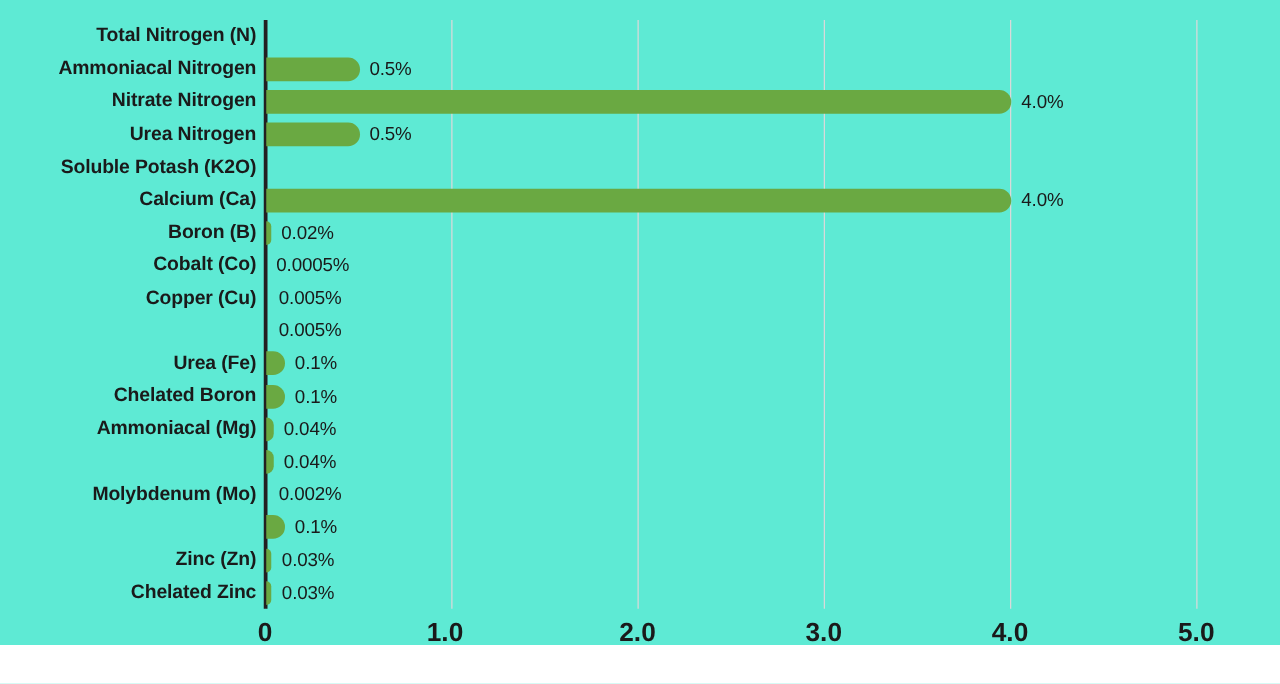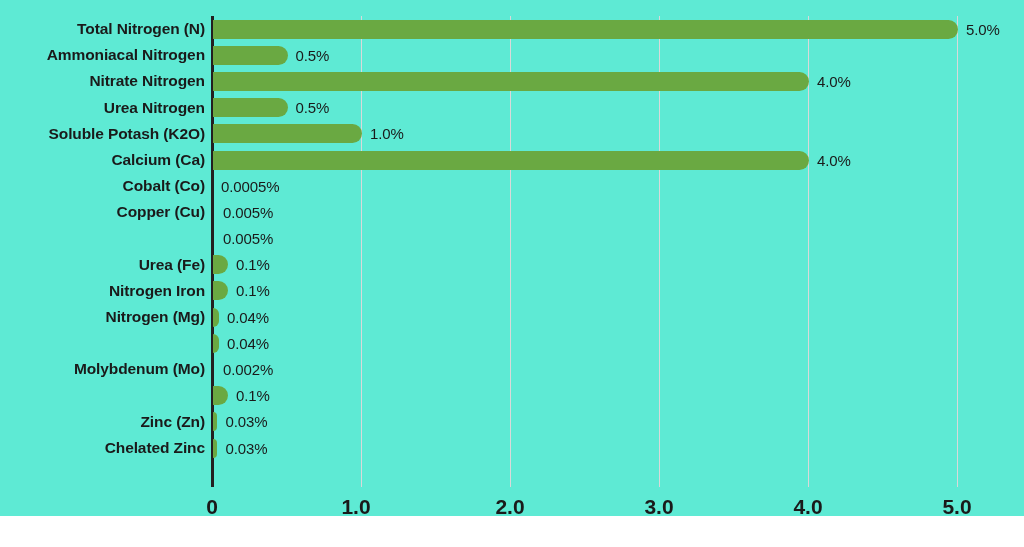--- a/index.html
+++ b/index.html
@@ -121,24 +121,20 @@
     <div class="gridline" style="left:510px"></div>
     <div class="gridline" style="left:659px"></div>
     <div class="gridline" style="left:808px"></div>
     <div class="gridline" style="left:957px"></div>
     <div class="axis-line"></div>
   </div>
 
   <div class="rows" id="rows">
       <div class="row">
         <div class="cat-label">Total Nitrogen (N)</div>
-        <div class="bar-wrap">
-          <div class="bar" style="width: 745px; background: rgb(106, 169, 66);"></div>
-          <div class="val-label">5.0%</div>
-        </div>
       </div>
       <div class="row">
         <div class="cat-label">Ammoniacal Nitrogen</div>
         <div class="bar-wrap">
           <div class="bar" style="width: 74.5px; background: rgb(106, 169, 66);"></div>
           <div class="val-label">0.5%</div>
         </div>
       </div>
       <div class="row">
         <div class="cat-label">Nitrate Nitrogen</div>
@@ -149,33 +145,36 @@
       </div>
       <div class="row">
         <div class="cat-label">Urea Nitrogen</div>
         <div class="bar-wrap">
           <div class="bar" style="width: 74.5px; background: rgb(106, 169, 66);"></div>
           <div class="val-label">0.5%</div>
         </div>
       </div>
       <div class="row">
         <div class="cat-label">Soluble Potash (K2O)</div>
-        <div class="bar-wrap">
-          <div class="bar" style="width: 149px; background: rgb(106, 169, 66);"></div>
-          <div class="val-label">1.0%</div>
-        </div>
       </div>
       <div class="row">
         <div class="cat-label">Calcium (Ca)</div>
         <div class="bar-wrap">
           <div class="bar" style="width: 596px; background: rgb(106, 169, 66);"></div>
           <div class="val-label">4.0%</div>
         </div>
       </div>
       <div class="row">
+        <div class="cat-label">Boron (B)</div>
+        <div class="bar-wrap">
+          <div class="bar" style="width: 4px; background: rgb(106, 169, 66); border-radius: 0px 4px 4px 0px;"></div>
+          <div class="val-label">0.02%</div>
+        </div>
+      </div>
+      <div class="row">
         <div class="cat-label">Cobalt (Co)</div>
         <div class="bar-wrap">
           <div class="bar" style="width: 0px; background: rgb(106, 169, 66);"></div>
           <div class="val-label" style=" text-align: center;">0.0005%</div>
         </div>
       </div>
       <div class="row">
         <div class="cat-label">Copper (Cu)</div>
         <div class="bar-wrap">
           <div class="bar" style="width: 0px; background: rgb(106, 169, 66);"></div>
@@ -189,28 +188,28 @@
         </div>
       </div>
       <div class="row">
         <div class="cat-label">Urea (Fe)</div>
         <div class="bar-wrap">
           <div class="bar" style="width: 14.9px; background: rgb(106, 169, 66);"></div>
           <div class="val-label">0.1%</div>
         </div>
       </div>
       <div class="row">
-        <div class="cat-label">Nitrogen Iron</div>
+        <div class="cat-label">Chelated Boron</div>
         <div class="bar-wrap">
           <div class="bar" style="width: 14.9px; background: rgb(106, 169, 66);"></div>
           <div class="val-label">0.1%</div>
         </div>
       </div>
       <div class="row">
-        <div class="cat-label">Nitrogen (Mg)</div>
+        <div class="cat-label">Ammoniacal (Mg)</div>
         <div class="bar-wrap">
           <div class="bar" style="width: 5.96px; background: rgb(106, 169, 66); border-radius: 0px 5.96px 5.96px 0px;"></div>
           <div class="val-label">0.04%</div>
         </div>
       </div>
       <div class="row">
         <div class="bar-wrap">
           <div class="bar" style="width: 5.96px; background: rgb(106, 169, 66); border-radius: 0px 5.96px 5.96px 0px;"></div>
           <div class="val-label">0.04%</div>
         </div>

